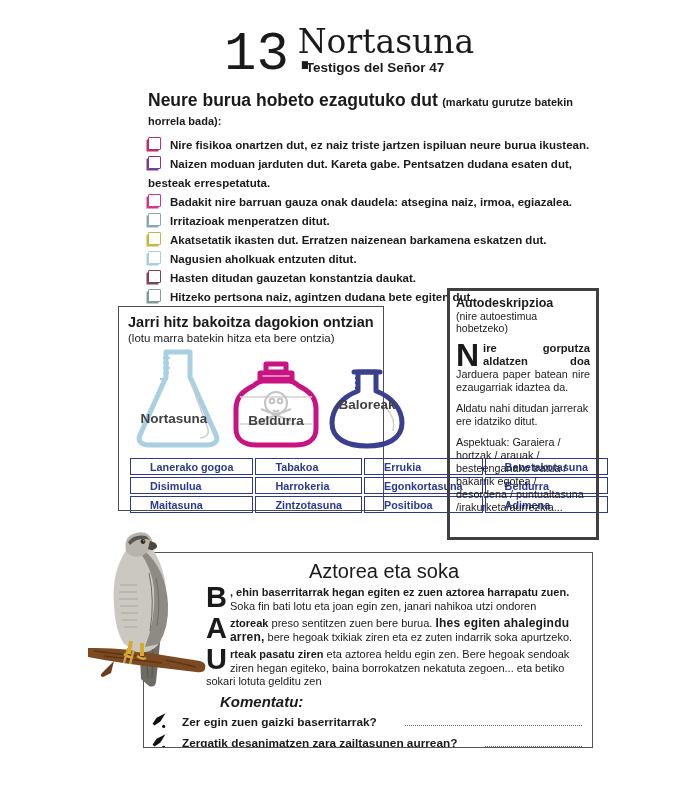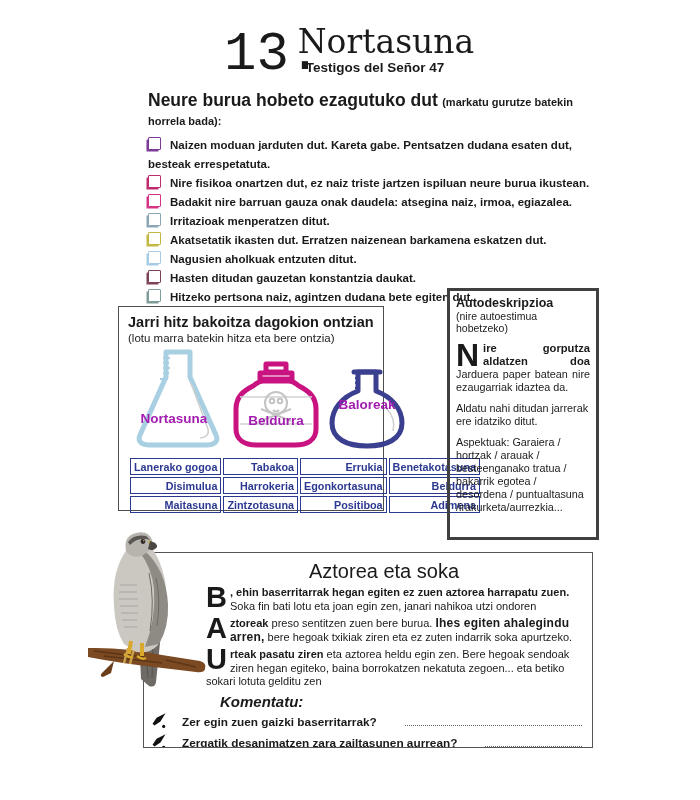--- a/index.html
+++ b/index.html
@@ -23,27 +23,27 @@
           box-shadow:-2px 2px 0 -0.5px currentColor; margin-right:9px; vertical-align:-1px;
           background:#fff; border-radius:1px; }
 
   
   .match-box { position:absolute; left:118px; top:306px; width:266px; height:205px;
                border:1.5px solid #4d4d4d; box-sizing:border-box; padding:7px 9px; }
   .mb-title { font-size:14.5px; font-weight:700; line-height:17px; }
   .mb-sub   { font-size:11.5px; line-height:14px; }
   .flasks { position:relative; height:104px; margin-top:2px; }
   .flask-svg { position:absolute; }
-  .flask-label { position:absolute; text-align:center; color:#a21caf; font-size:13.5px; font-weight:600; }
+  .flask-label { position:absolute; text-align:center; color:#404040; font-size:13.5px; font-weight:600; }
   .lbl-nortasuna { left:0px;   top:64px; width:92px; }
   .lbl-beldurra  { left:104px; top:66px; width:88px; }
   .lbl-baloreak  { left:198px; top:50px; width:82px; }
   .words-table { margin:5px auto 0; border-collapse:separate; border-spacing:2px; }
   .words-table td { border:1.2px solid #2B3990; color:#2B3990; font-size:10.8px; font-weight:600;
-                    text-align:right; padding:0 3px; height:15px; white-space:nowrap; }
+                    text-align:left; padding:0 19px; height:15px; white-space:nowrap; }
 
   
   .sidebar { position:absolute; left:447px; top:288px; width:152px; height:252px;
              border:3px solid #404040; box-sizing:border-box; padding:5px 6px; }
   .sb-title { font-size:12.5px; font-weight:700; line-height:14px; }
   .sb-sub   { font-size:10.5px; line-height:12px; margin-bottom:8px; }
   .sb-p     { font-size:10.8px; line-height:13px; margin:0 0 8px 0; }
   .sb-p1    { text-align:justify; }
   .dropcap-n { float:left; font-size:32px; line-height:25px; font-weight:700; margin:1px 4px 0 0; }
   .sb-bold  { font-weight:700; font-size:11.2px; }
@@ -71,22 +71,22 @@
 <div class="page">
 
   <div class="hdr-number">13.</div>
   <div class="hdr-title">Nortasuna</div>
   <div class="hdr-sub">Testigos del Señor 47</div>
 
   <div class="self-check">
     <span class="sc-heading">Neure burua hobeto ezagutuko dut</span>
     <span class="sc-note">(markatu gurutze batekin horrela bada):</span>
     <div class="sc-items">
+      <div class="sc-item"><span class="cbox" style="color: rgb(190, 44, 110);"></span><span>Nire fisikoa onartzen dut, ez naiz triste jartzen ispiluan neure burua ikustean.</span></div>
       <div class="sc-item"><span class="cbox" style="color: rgb(123, 59, 151);"></span><span>Naizen moduan jarduten dut. Kareta gabe. Pentsatzen dudana esaten dut, besteak errespetatuta.</span></div>
-      <div class="sc-item"><span class="cbox" style="color: rgb(190, 44, 110);"></span><span>Nire fisikoa onartzen dut, ez naiz triste jartzen ispiluan neure burua ikustean.</span></div>
       <div class="sc-item"><span class="cbox" style="color: rgb(214, 51, 132);"></span><span>Badakit nire barruan gauza onak daudela: atsegina naiz, irmoa, egiazalea.</span></div>
       <div class="sc-item"><span class="cbox" style="color: rgb(139, 167, 181);"></span><span>Irritazioak menperatzen ditut.</span></div>
       <div class="sc-item"><span class="cbox" style="color: rgb(194, 184, 67);"></span><span>Akatsetatik ikasten dut. Erratzen naizenean barkamena eskatzen dut.</span></div>
       <div class="sc-item"><span class="cbox" style="color: rgb(166, 203, 228);"></span><span>Nagusien aholkuak entzuten ditut.</span></div>
       <div class="sc-item"><span class="cbox" style="color: rgb(126, 66, 86);"></span><span>Hasten ditudan gauzetan konstantzia daukat.</span></div>
       <div class="sc-item"><span class="cbox" style="color: rgb(126, 156, 153);"></span><span>Hitzeko pertsona naiz, agintzen dudana bete egiten dut.</span></div>
     </div>
   </div>
 
   <div class="match-box">

